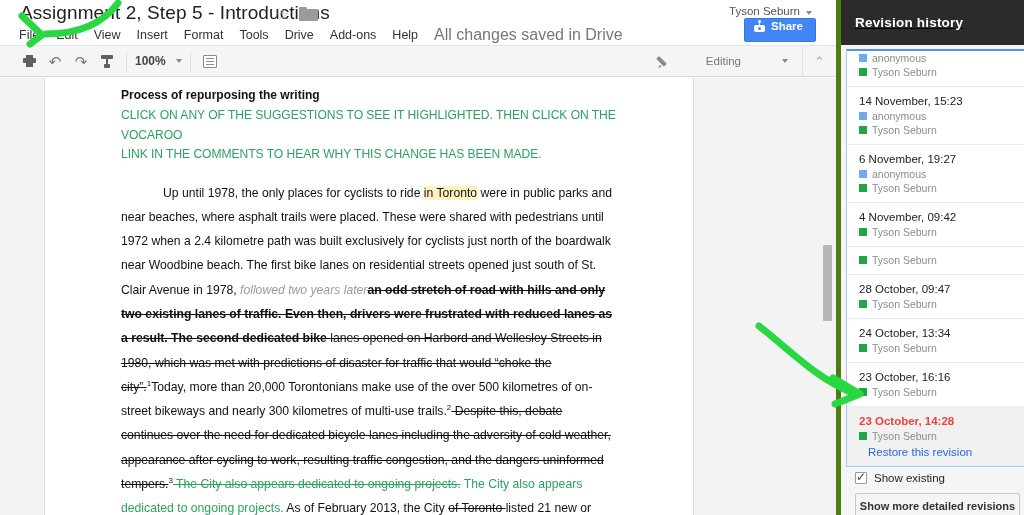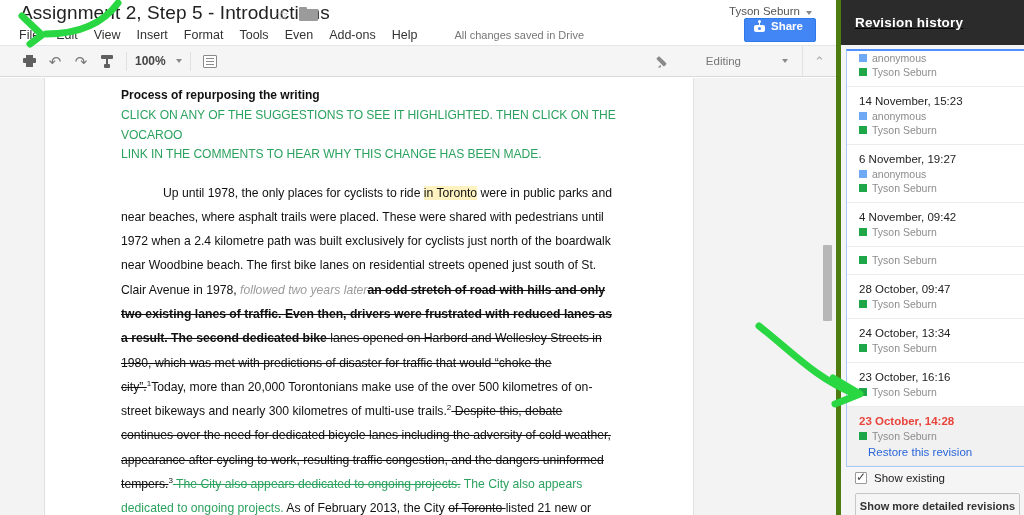--- a/index.html
+++ b/index.html
@@ -23,21 +23,21 @@
   .star-icon { position:absolute; left:276px; top:6px; font-size:15px; color:#bbb; }
   .folder-icon { position:absolute; left:299px; top:7px; width:19px; height:14px; }
   .folder-icon .tab { position:absolute; left:0; top:0; width:8px; height:3px; background:#9b9b9b; border-radius:1px 1px 0 0;}
   .folder-icon .body { position:absolute; left:0; top:2px; width:19px; height:12px; background:#9b9b9b; border-radius:1px;}
 
   .menubar { position:absolute; left:19px; top:26px; height:18px; display:flex; align-items:center; gap:0; }
   .menu-item {
     font-size:12.5px; color:#333; padding:0 8px; line-height:18px; cursor:default; white-space:nowrap;
   }
   .menu-item:first-child { padding-left:0; padding-right:9px;}
-  .save-status { font-size:11px; color:#777; margin-left:29px; white-space:nowrap; }
+  .save-status { font-size:16px; color:#777; margin-left:8px; white-space:nowrap; }
 
   .account-name {
     position:absolute; right:36px; top:5px; font-size:11.5px; color:#555; white-space:nowrap;
   }
   .account-caret { position:absolute; right:24px; top:11px; width:0;height:0;
     border-left:3.5px solid transparent;border-right:3.5px solid transparent;border-top:4px solid #888;}
   .share-btn {
     position:absolute; right:20px; top:18px; height:24px; padding:0 12px 8px 9px;
     background:#4285f4; border:1px solid #3079ed; border-radius:2px;
     color:#fff; font-size:11.5px; font-weight:bold; display:flex; align-items:center; gap:6px;
@@ -165,21 +165,21 @@
       <div class="body"></div>
   </div>
 
   <div class="menubar">
     <div class="menu-item">File</div>
     <div class="menu-item">Edit</div>
     <div class="menu-item">View</div>
     <div class="menu-item">Insert</div>
     <div class="menu-item">Format</div>
     <div class="menu-item">Tools</div>
-    <div class="menu-item">Even</div>
+    <div class="menu-item">Drive</div>
     <div class="menu-item">Add-ons</div>
     <div class="menu-item">Help</div>
     <div class="save-status">All changes saved in Drive</div>
   </div>
 
   <div class="account-name">Tyson Seburn</div>
   <div class="account-caret"></div>
 
   <div class="share-btn">
     <span class="lock">

